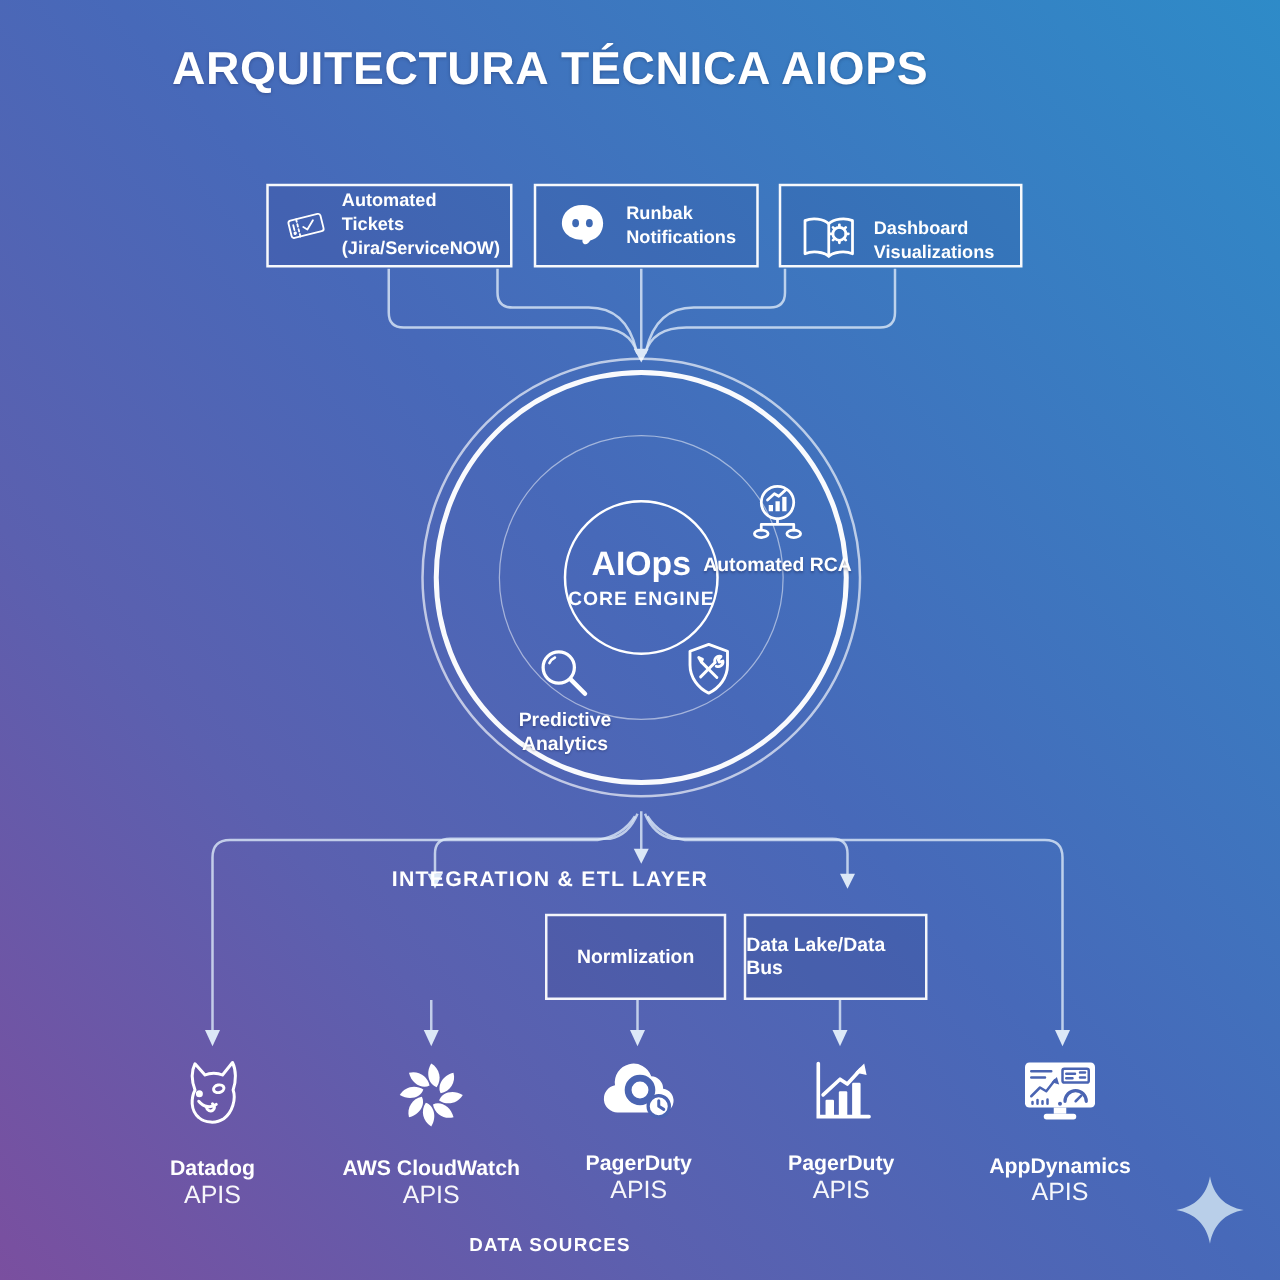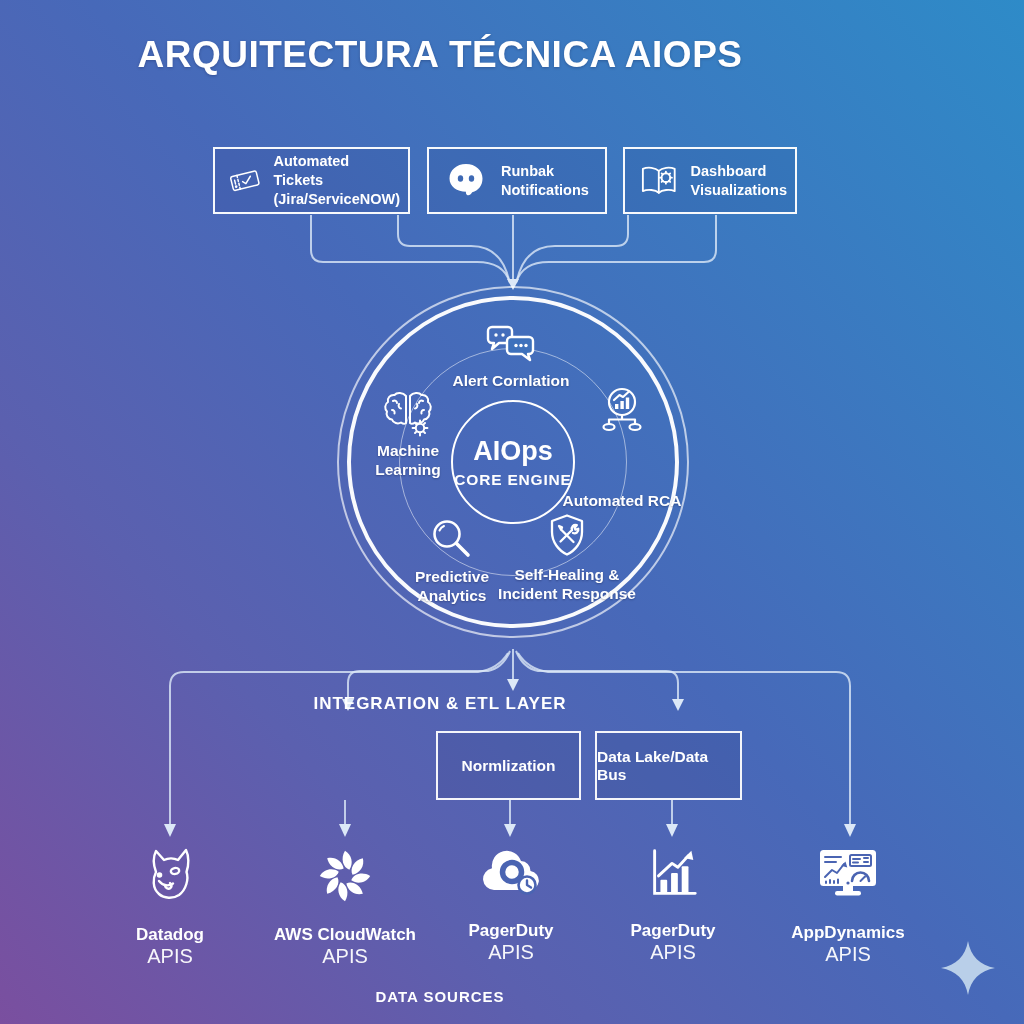--- a/index.html
+++ b/index.html
@@ -96,67 +96,43 @@
   </div>
   <div class="obox" style="left:427px;width:180px;">
     <svg width="50" height="42" viewBox="0 0 50 42">
       <path fill="#fff" d="M25,4 c9.5,0 16.5,6.2 16.5,14.5 0,7 -4.2,12.2 -10.3,13.8 -1.5,2.6 -3.6,3.7 -5.2,2.6 -0.9,-0.6 -1.3,-1.9 -1,-3.1 -8.8,0 -16.5,-5.2 -16.5,-13.3 C8.5,10.2 15.5,4 25,4 z"></path>
       <ellipse cx="19.5" cy="18.5" rx="2.7" ry="3.3" fill="#3e69b4"></ellipse>
       <ellipse cx="30.5" cy="18.5" rx="2.7" ry="3.3" fill="#3e69b4"></ellipse>
     </svg>
     <span class="lbl">Runbak
 Notifications</span>
   </div>
-  <div class="obox" style="left:623px;width:174px;">
+  <div class="obox" style="left:623px;width:195px;align-items:flex-end;">
     <svg width="52" height="42" viewBox="0 0 52 42" fill="none" stroke="#fff" stroke-width="2.2" stroke-linecap="round" stroke-linejoin="round">
       <path d="M26,9 C22,5 13,4 7,6.5 V33 C13,30.5 22,31.5 26,35 C30,31.5 39,30.5 45,33 V6.5 C39,4 30,5 26,9 Z"></path>
       <line x1="26" y1="9" x2="26" y2="35"></line>
       <circle cx="34.5" cy="17" r="5.2"></circle>
       <path d="M34.5,11.8 V9.8 M34.5,22.2 V24.2 M39.7,17 h2 M29.3,17 h-2 M38.2,13.3 l1.4,-1.4 M30.8,20.7 l-1.4,1.4 M38.2,20.7 l1.4,1.4 M30.8,13.3 l-1.4,-1.4"></path>
     </svg>
     <span class="lbl">Dashboard
 Visualizations</span>
   </div>
 
   <div class="ring ring-outer"></div>
   <div class="ring ring-bright"></div>
   <div class="ring ring-inner"></div>
 
   <div class="core">
     <span class="nm">AIOps</span>
     <span class="sub">CORE ENGINE</span>
   </div>
 
-  <div class="cap" style="left:511px;top:322px;">
-    <svg width="56" height="46" viewBox="0 0 56 46" fill="none" stroke="#fff" stroke-width="2.4" stroke-linejoin="round">
-      <path d="M25,5 H9 a4,4 0 0 0 -4,4 v8 a4,4 0 0 0 4,4 h2 l-2,6 7,-6 h9 a4,4 0 0 0 4,-4 v-8 a4,4 0 0 0 -4,-4 z"></path>
-      <circle cx="13" cy="13" r="1.7" fill="#fff" stroke="none"></circle>
-      <circle cx="20" cy="13" r="1.7" fill="#fff" stroke="none"></circle>
-      <path fill="#3e71bc" d="M28,15 h18 a4,4 0 0 1 4,4 v9 a4,4 0 0 1 -4,4 h-1 l2,6 -8,-6 h-11 a4,4 0 0 1 -4,-4 v-9 a4,4 0 0 1 4,-4 z"></path>
-      <circle cx="33" cy="23.5" r="1.7" fill="#fff" stroke="none"></circle>
-      <circle cx="38" cy="23.5" r="1.7" fill="#fff" stroke="none"></circle>
-      <circle cx="43" cy="23.5" r="1.7" fill="#fff" stroke="none"></circle>
-    </svg>
-    <span class="lbl">Alert Cornlation</span>
-  </div>
-
-  <div class="cap" style="left:408px;top:388px;">
-    <svg width="58" height="50" viewBox="0 0 58 50" fill="none" stroke="#fff" stroke-width="2" stroke-linecap="round" stroke-linejoin="round">
-      <path d="M27,8 C24,4.5 18,4 15.5,7 C11,6.5 8,10 9,14 C5.5,16 5.5,21 8,23.5 C6.5,27 9,31 13,31.5 C14,35 19,36.5 22,34.5 C24,36 26,36 27,35 Z"></path>
-      <path d="M14,13 c2,-1 4,0 4,2 M13,22 c2,0 3,1.5 2.5,3.5 M20,16 c-1,2 0,4 2,4.5"></path>
-      <path d="M31,8 C34,4.5 40,4 42.5,7 C47,6.5 50,10 49,14 C52.5,16 52.5,21 50,23.5 C51.5,27 49,31 45,31.5 C44,35 39,36.5 36,34.5 C34,36 32,36 31,35 Z"></path>
-      <path d="M44,13 c-2,-1 -4,0 -4,2 M45,22 c-2,0 -3,1.5 -2.5,3.5 M38,16 c1,2 0,4 -2,4.5"></path>
-      <circle cx="41" cy="40" r="4.2"></circle>
-      <path d="M41,34.6 v-2 M41,45.4 v2 M46.4,40 h2 M35.6,40 h-2 M44.6,36.4 l1.4,-1.4 M37.4,43.6 l-1.4,1.4 M44.6,43.6 l1.4,1.4 M37.4,36.4 l-1.4,-1.4"></path>
-    </svg>
-    <span class="lbl">Machine
-Learning</span>
-  </div>
-
-  <div class="cap" style="left:622px;top:386px;gap:48px;">
+
+
+  <div class="cap" style="left:622px;top:386px;">
     <svg width="54" height="54" viewBox="0 0 54 54" fill="none" stroke="#fff" stroke-width="2.2" stroke-linecap="round" stroke-linejoin="round">
       <circle cx="27" cy="16" r="13"></circle>
       <rect x="20" y="18" width="3.4" height="5" fill="#fff" stroke="none"></rect>
       <rect x="25.4" y="15" width="3.4" height="8" fill="#fff" stroke="none"></rect>
       <rect x="30.8" y="11.5" width="3.4" height="11.5" fill="#fff" stroke="none"></rect>
       <path d="M19,14 l5.5,-5 3.5,2 6,-5.5"></path>
       <path d="M27,29 V33.5 M14,33.5 H40 M14,33.5 V38 M40,33.5 V38"></path>
       <ellipse cx="14" cy="41" rx="5.5" ry="3"></ellipse>
       <ellipse cx="40" cy="41" rx="5.5" ry="3"></ellipse>
     </svg>
@@ -174,22 +150,20 @@
   </div>
 
   <div class="cap" style="left:567px;top:512px;">
     <svg width="46" height="50" viewBox="0 0 46 50" fill="none" stroke="#fff" stroke-width="2.3" stroke-linecap="round" stroke-linejoin="round">
       <path d="M23,3.5 L38,9 V20 C38,30 31.5,38.5 23,42.5 C14.5,38.5 8,30 8,20 V9 Z"></path>
       <path d="M16.5,29.5 L28,18"></path>
       <path d="M28,18 c-1,-3 1.5,-5.8 4.8,-4.8 l-2.2,2.6 0.9,1.9 2.8,-0.9 c0.6,3.2 -2.6,5.3 -5.3,4.2"></path>
       <path d="M17,17.5 L29.5,30"></path>
       <path d="M17,17.5 l-2,-3.5 3,1.4 z" fill="#fff"></path>
     </svg>
-    <span class="lbl">Self-Healing &amp;
-Incident Response</span>
   </div>
 
   <div class="abs ctr sec-label integration-label">INTEGRATION &amp; ETL LAYER</div>
   <div class="ibox" style="left:436px;width:145px;">
     <span class="lbl">Normlization</span>
   </div>
   <div class="ibox" style="left:595px;width:147px;">
     <span class="lbl">Data Lake/Data Bus</span>
   </div>
 

